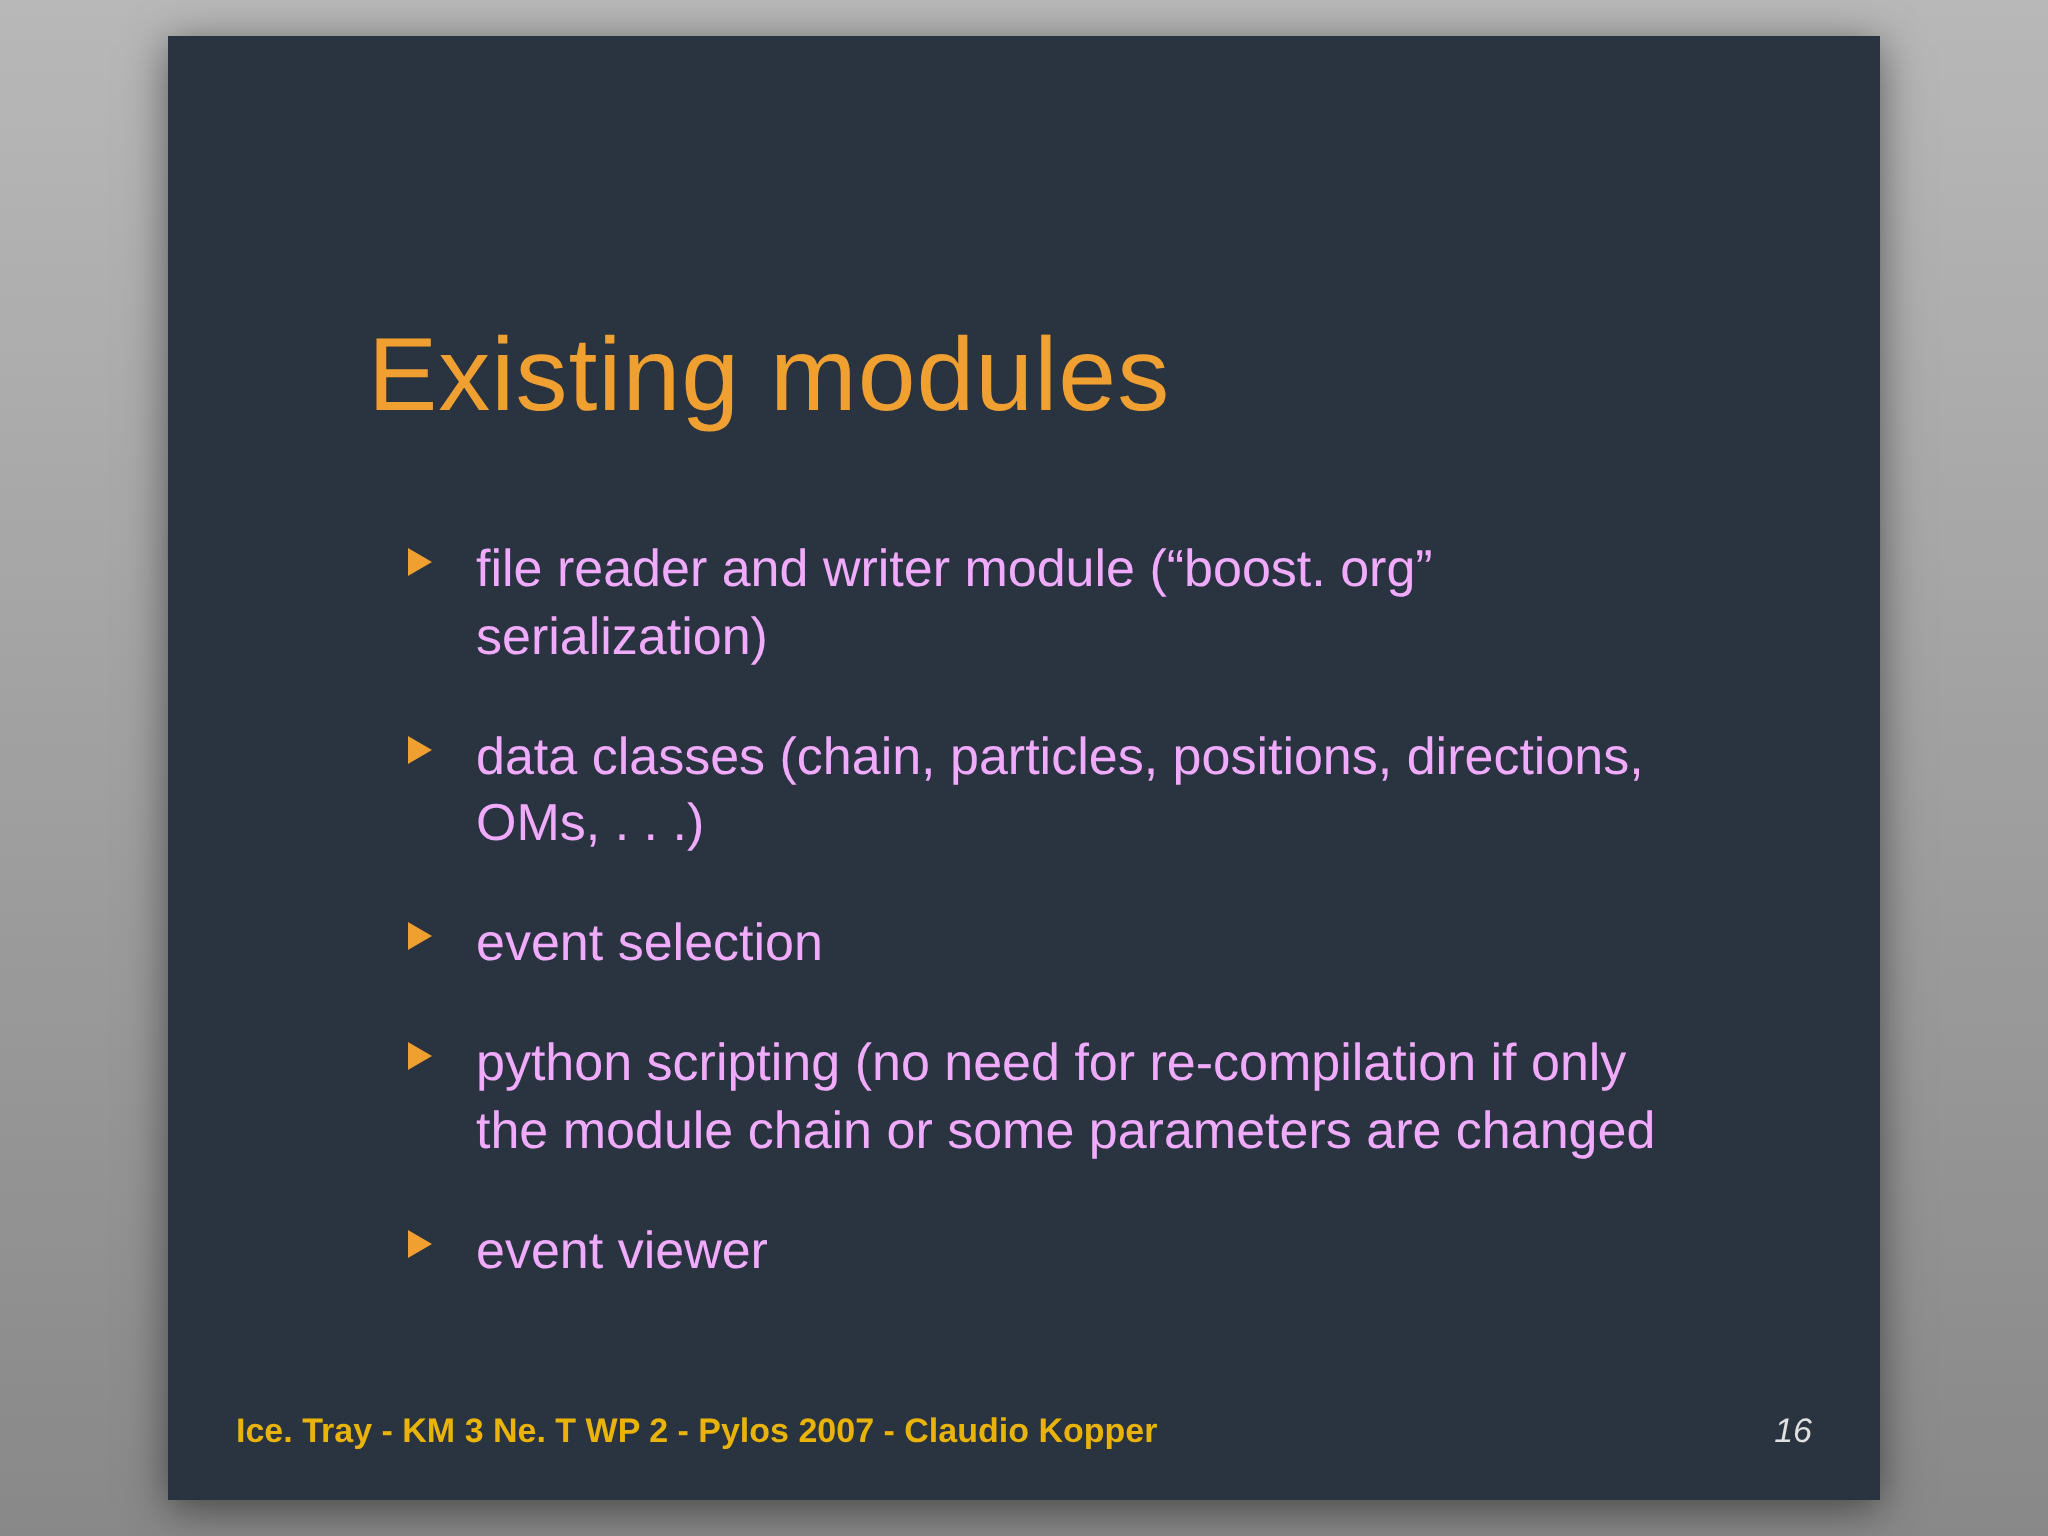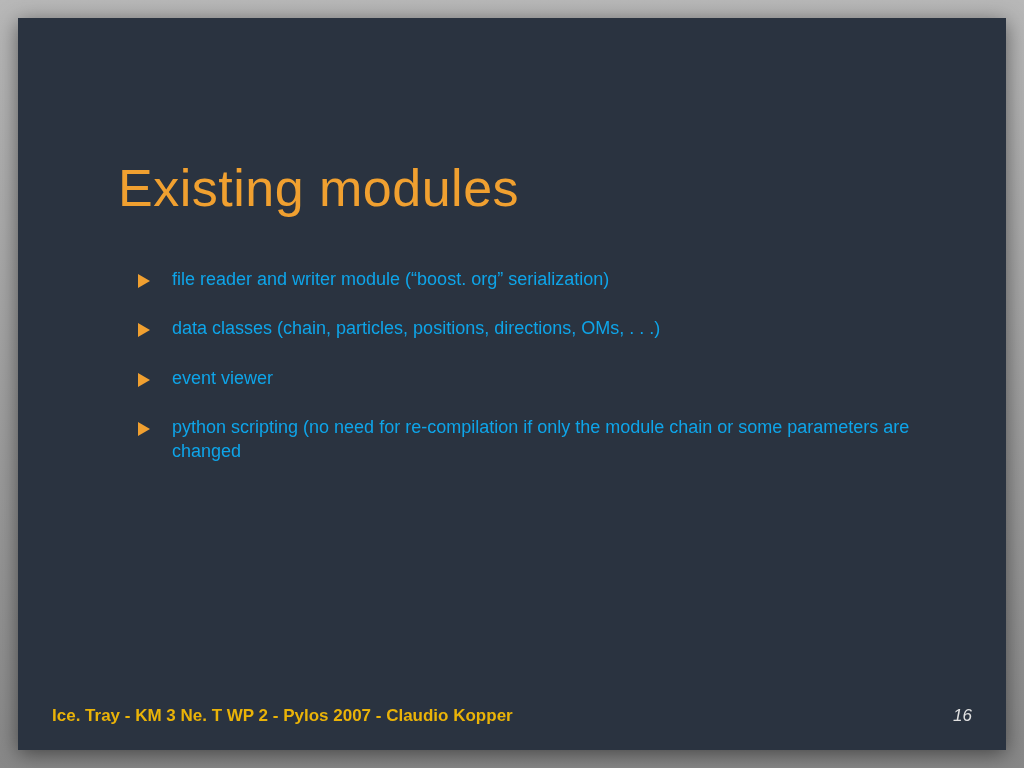--- a/index.html
+++ b/index.html
@@ -5,21 +5,21 @@
   * { margin: 0; padding: 0; box-sizing: border-box; }
   html, body { width: 1024px; height: 768px; overflow: hidden; }
   body {
     background: linear-gradient(to bottom, #b8b8b8 0%, #a0a0a0 50%, #888888 100%);
     font-family: Arial, Helvetica, sans-serif;
     display: flex;
     align-items: center;
     justify-content: center;
   }
   .slide {
-    width: 988px;
+    width: 856px;
     height: 732px;
     background: #2a3340;
     position: relative;
     box-shadow: 0 4px 20px rgba(0,0,0,0.5);
   }
   .title {
     position: absolute;
     top: 140px;
     left: 100px;
     font-size: 52px;
@@ -28,22 +28,22 @@
     letter-spacing: 0.5px;
   }
   .bullets {
     position: absolute;
     top: 250px;
     left: 120px;
     right: 90px;
     list-style: none;
   }
   .bullets li {
-    color: #0ea5e9;
-    font-size: 18px;
+    color: #f0abfc;
+    font-size: 26px;
     line-height: 1.3;
     margin-bottom: 26px;
     padding-left: 34px;
     position: relative;
   }
   .bullets li::before {
     content: "";
     position: absolute;
     left: 0;
     top: 6px;
@@ -71,18 +71,19 @@
   }
 </style>
 </head>
 <body>
 
 <div class="slide">
   <h1 class="title">Existing modules</h1>
   <ul class="bullets">
     <li>file reader and writer module (“boost. org” serialization)</li>
     <li>data classes (chain, particles, positions, directions, OMs, . . .)</li>
+    <li>event selection</li>
+    <li>python scripting (no need for re-compilation if only the module chain or some parameters are changed</li>
     <li>event viewer</li>
-    <li>python scripting (no need for re-compilation if only the module chain or some parameters are changed</li>
   </ul>
   <div class="footer-left">Ice. Tray - KM 3 Ne. T WP 2 -  Pylos 2007 - Claudio Kopper</div>
   <div class="footer-right">16</div>
 </div>
 
 </body></html>

